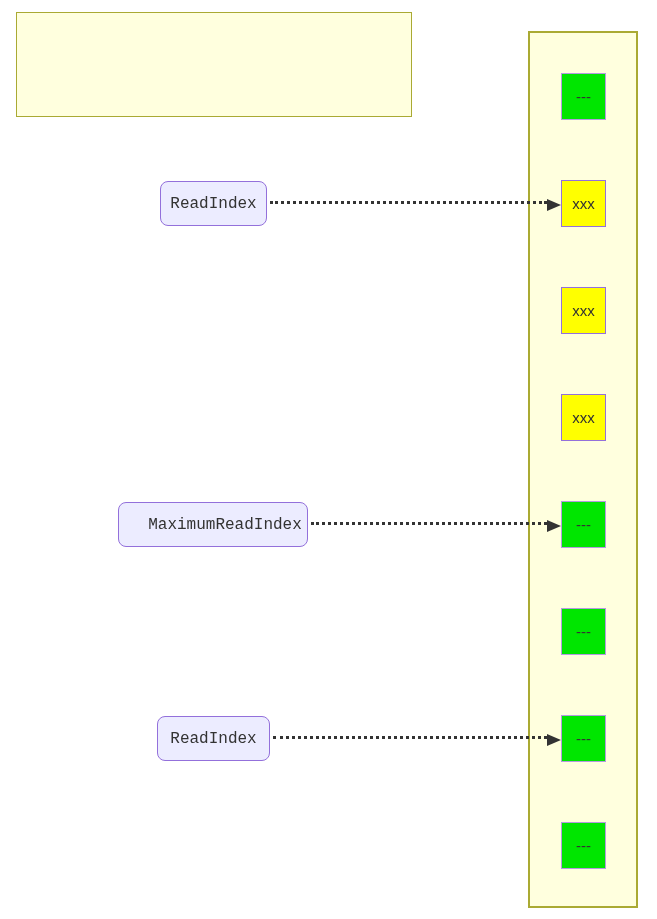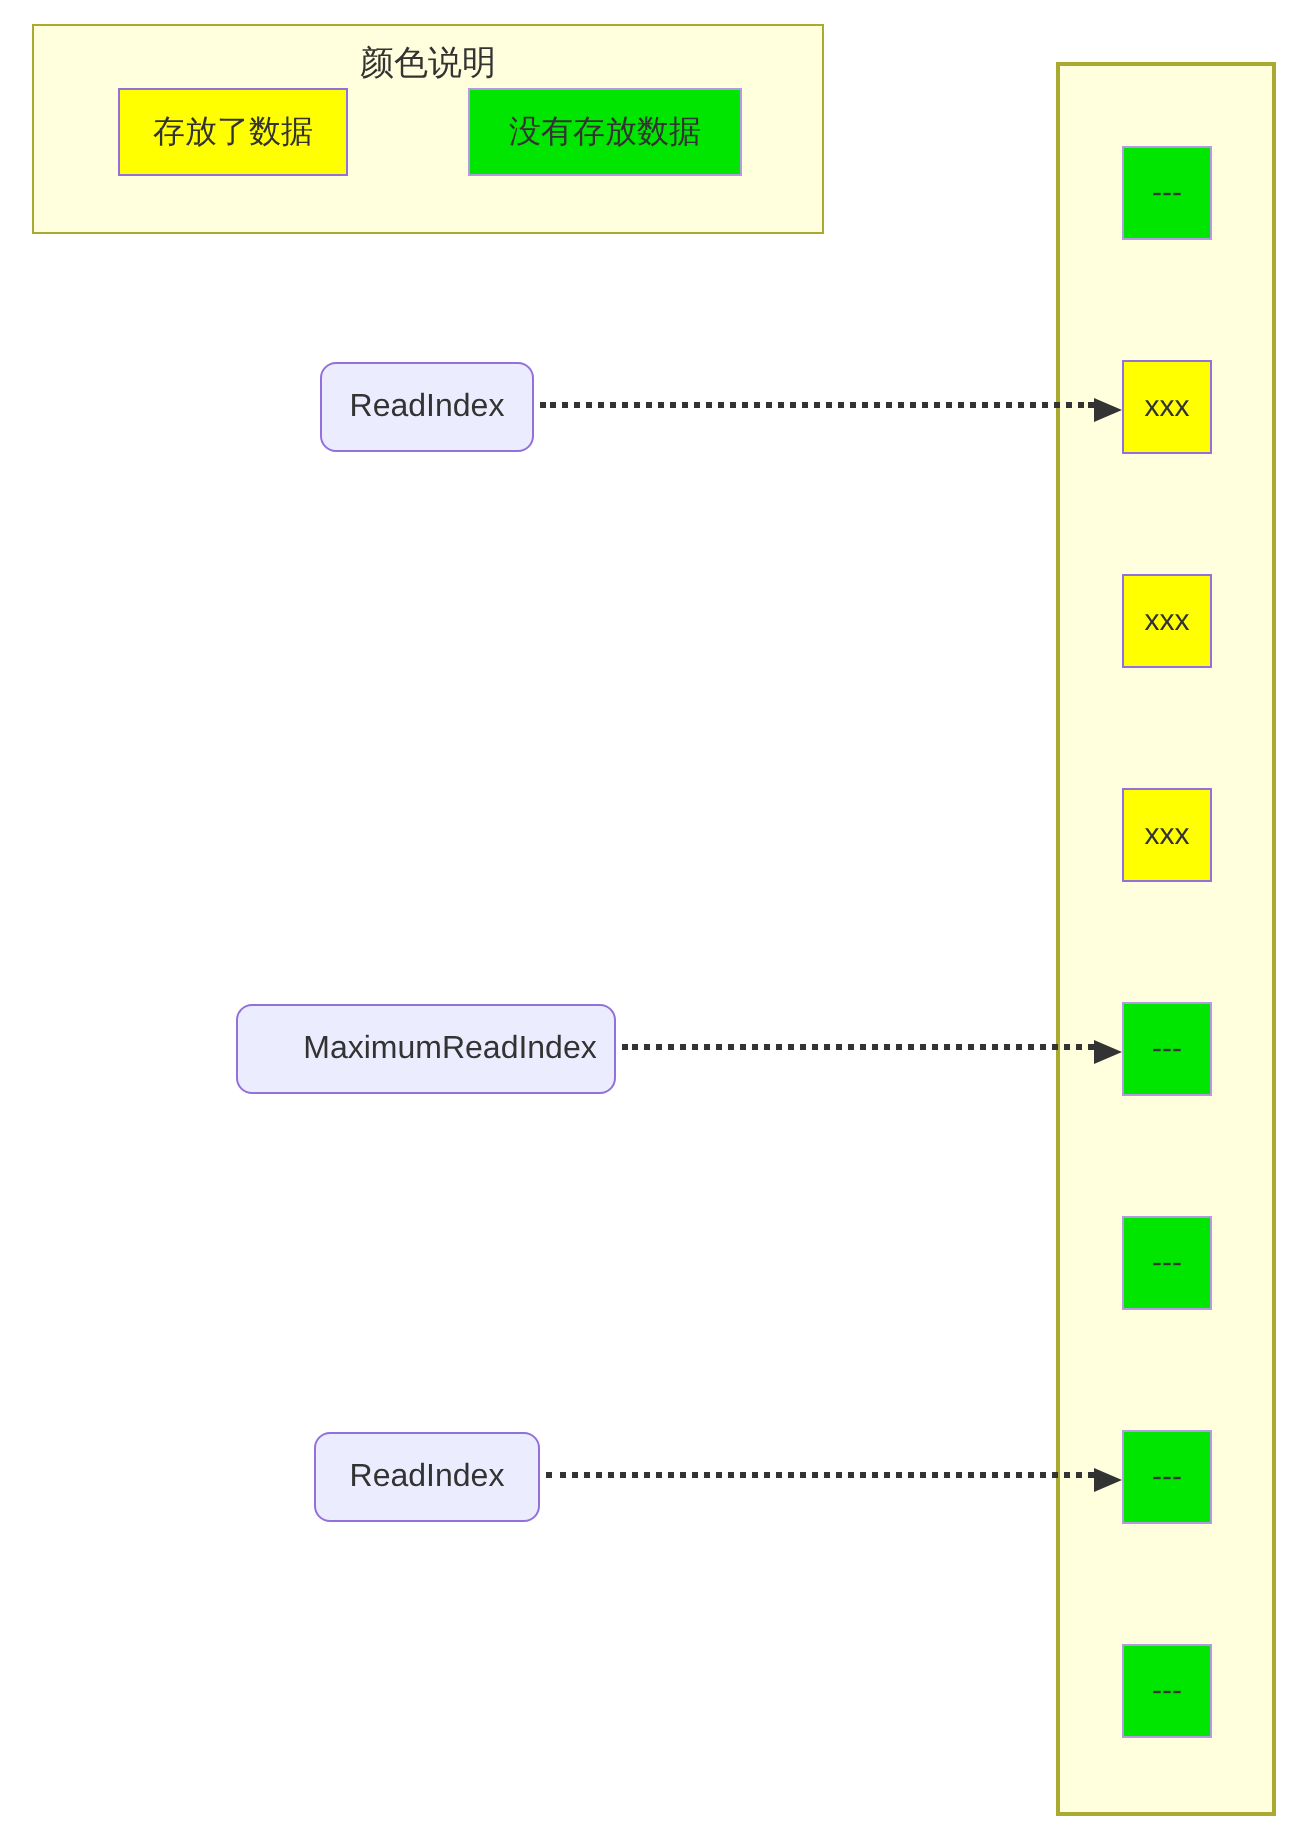--- a/index.html
+++ b/index.html
@@ -69,42 +69,40 @@
   .cell.empty  { background: var(--empty);  border-color: var(--empty_border); }
 
   
   .node {
     position: absolute;
     background: var(--node_bg);
     border: 1px solid var(--node_border);
     border-radius: 8px;
     display: flex; align-items: center; justify-content: center;
     font-size: 16px;
+    font-family: Liberation Mono, monospace;
   }
 
   
   .arrow {
     position: absolute; height: 0;
     border-top: 3px dotted var(--edge);
   }
   .arrow .head {
     position: absolute; right: -14px; top: -5px;
     width: 0; height: 0;
     border-left: 14px solid var(--edge);
     border-top: 6px solid transparent;
     border-bottom: 6px solid transparent;
   }
 </style>
 </head>
 <body>
 
 <div class="legend">
-  <div class="legend-title">颜色说明</div>
-  <div class="legend-item filled">存放了数据</div>
-  <div class="legend-item empty">没有存放数据</div>
 </div>
 
 <div class="column"></div>
 
 <div class="node" style="left:160px; top:181px; width:107px; height:45px;">ReadIndex</div>
 <div class="node" style="left:118px; top:502px; width:190px; height:45px;padding-left:24px;">MaximumReadIndex</div>
 <div class="node" style="left:157px; top:716px; width:113px; height:45px;">ReadIndex</div>
 
 <div class="arrow" style="left:270px; top:201px; width:277px;">
   <div class="head"></div>

